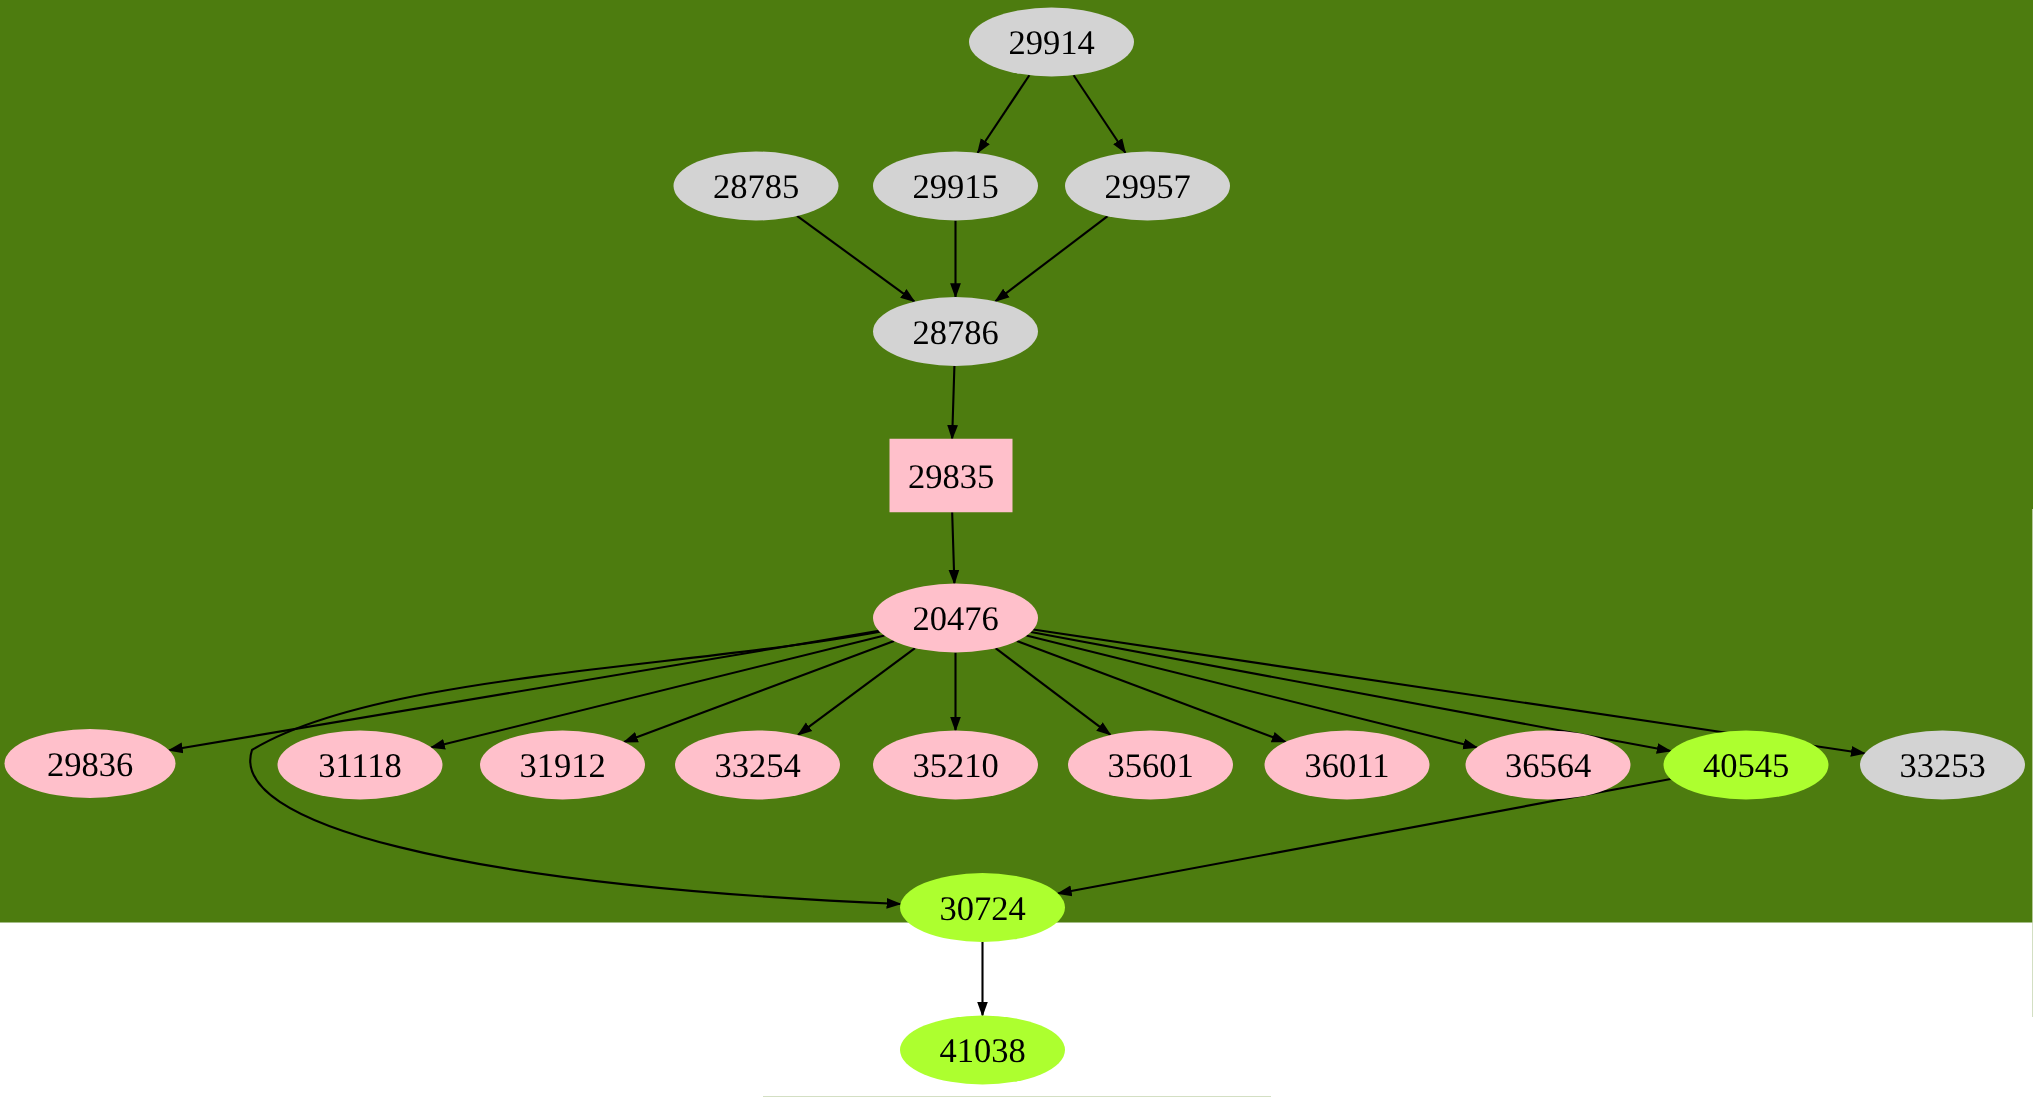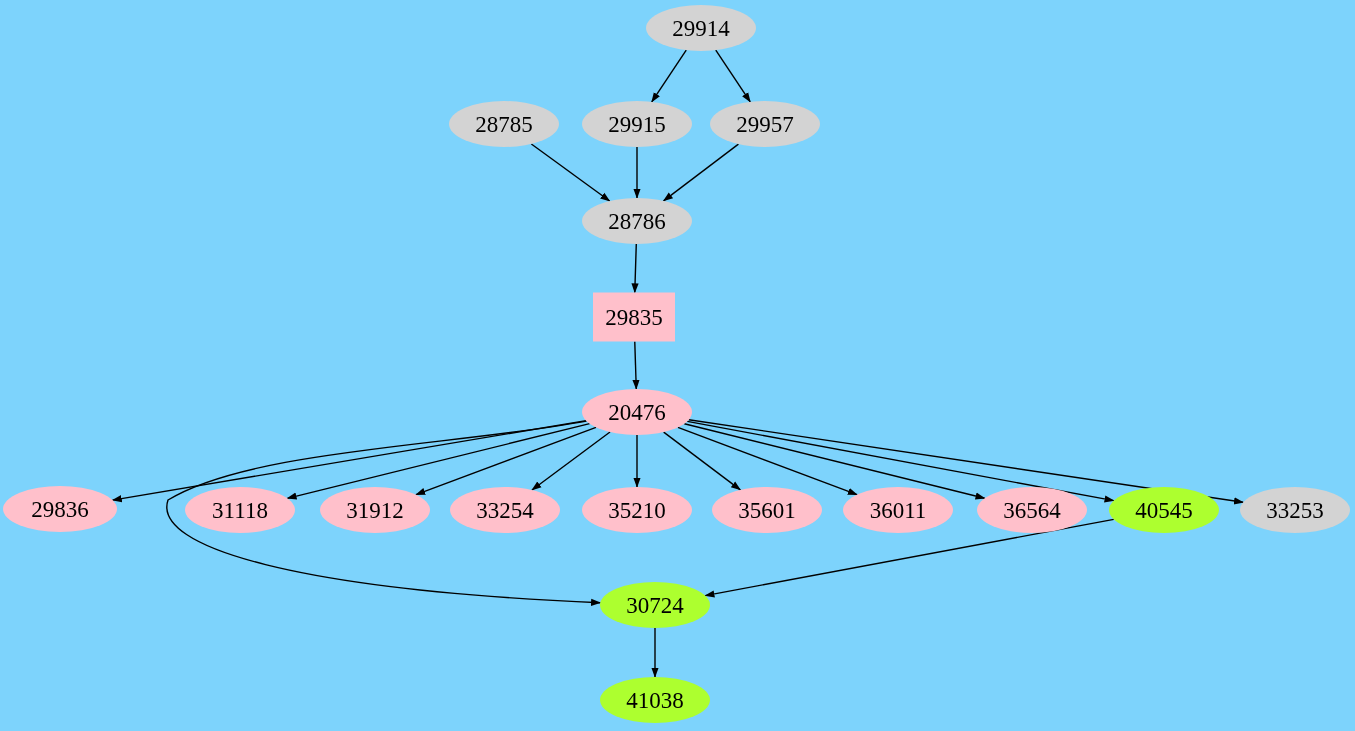--- a/index.html
+++ b/index.html
@@ -7,22 +7,22 @@
     padding: 0;
     background: #ffffff;
     width: 1355px;
     height: 731px;
     overflow: hidden;
     font-family: "Liberation Serif", "DejaVu Serif", serif;
   }
   .canvas {
     position: relative;
     width: 1355px;
-    height: 731px;
-    background: #7dd3fc;
+    height: 615px;
+    background: #4d7c0f;
   }
   svg {
     display: block;
   }
   .edge-path {
     fill: none;
     stroke-width: 1.4px;
   }
   .node-label {
     font-family: "Liberation Serif", "DejaVu Serif", serif;

